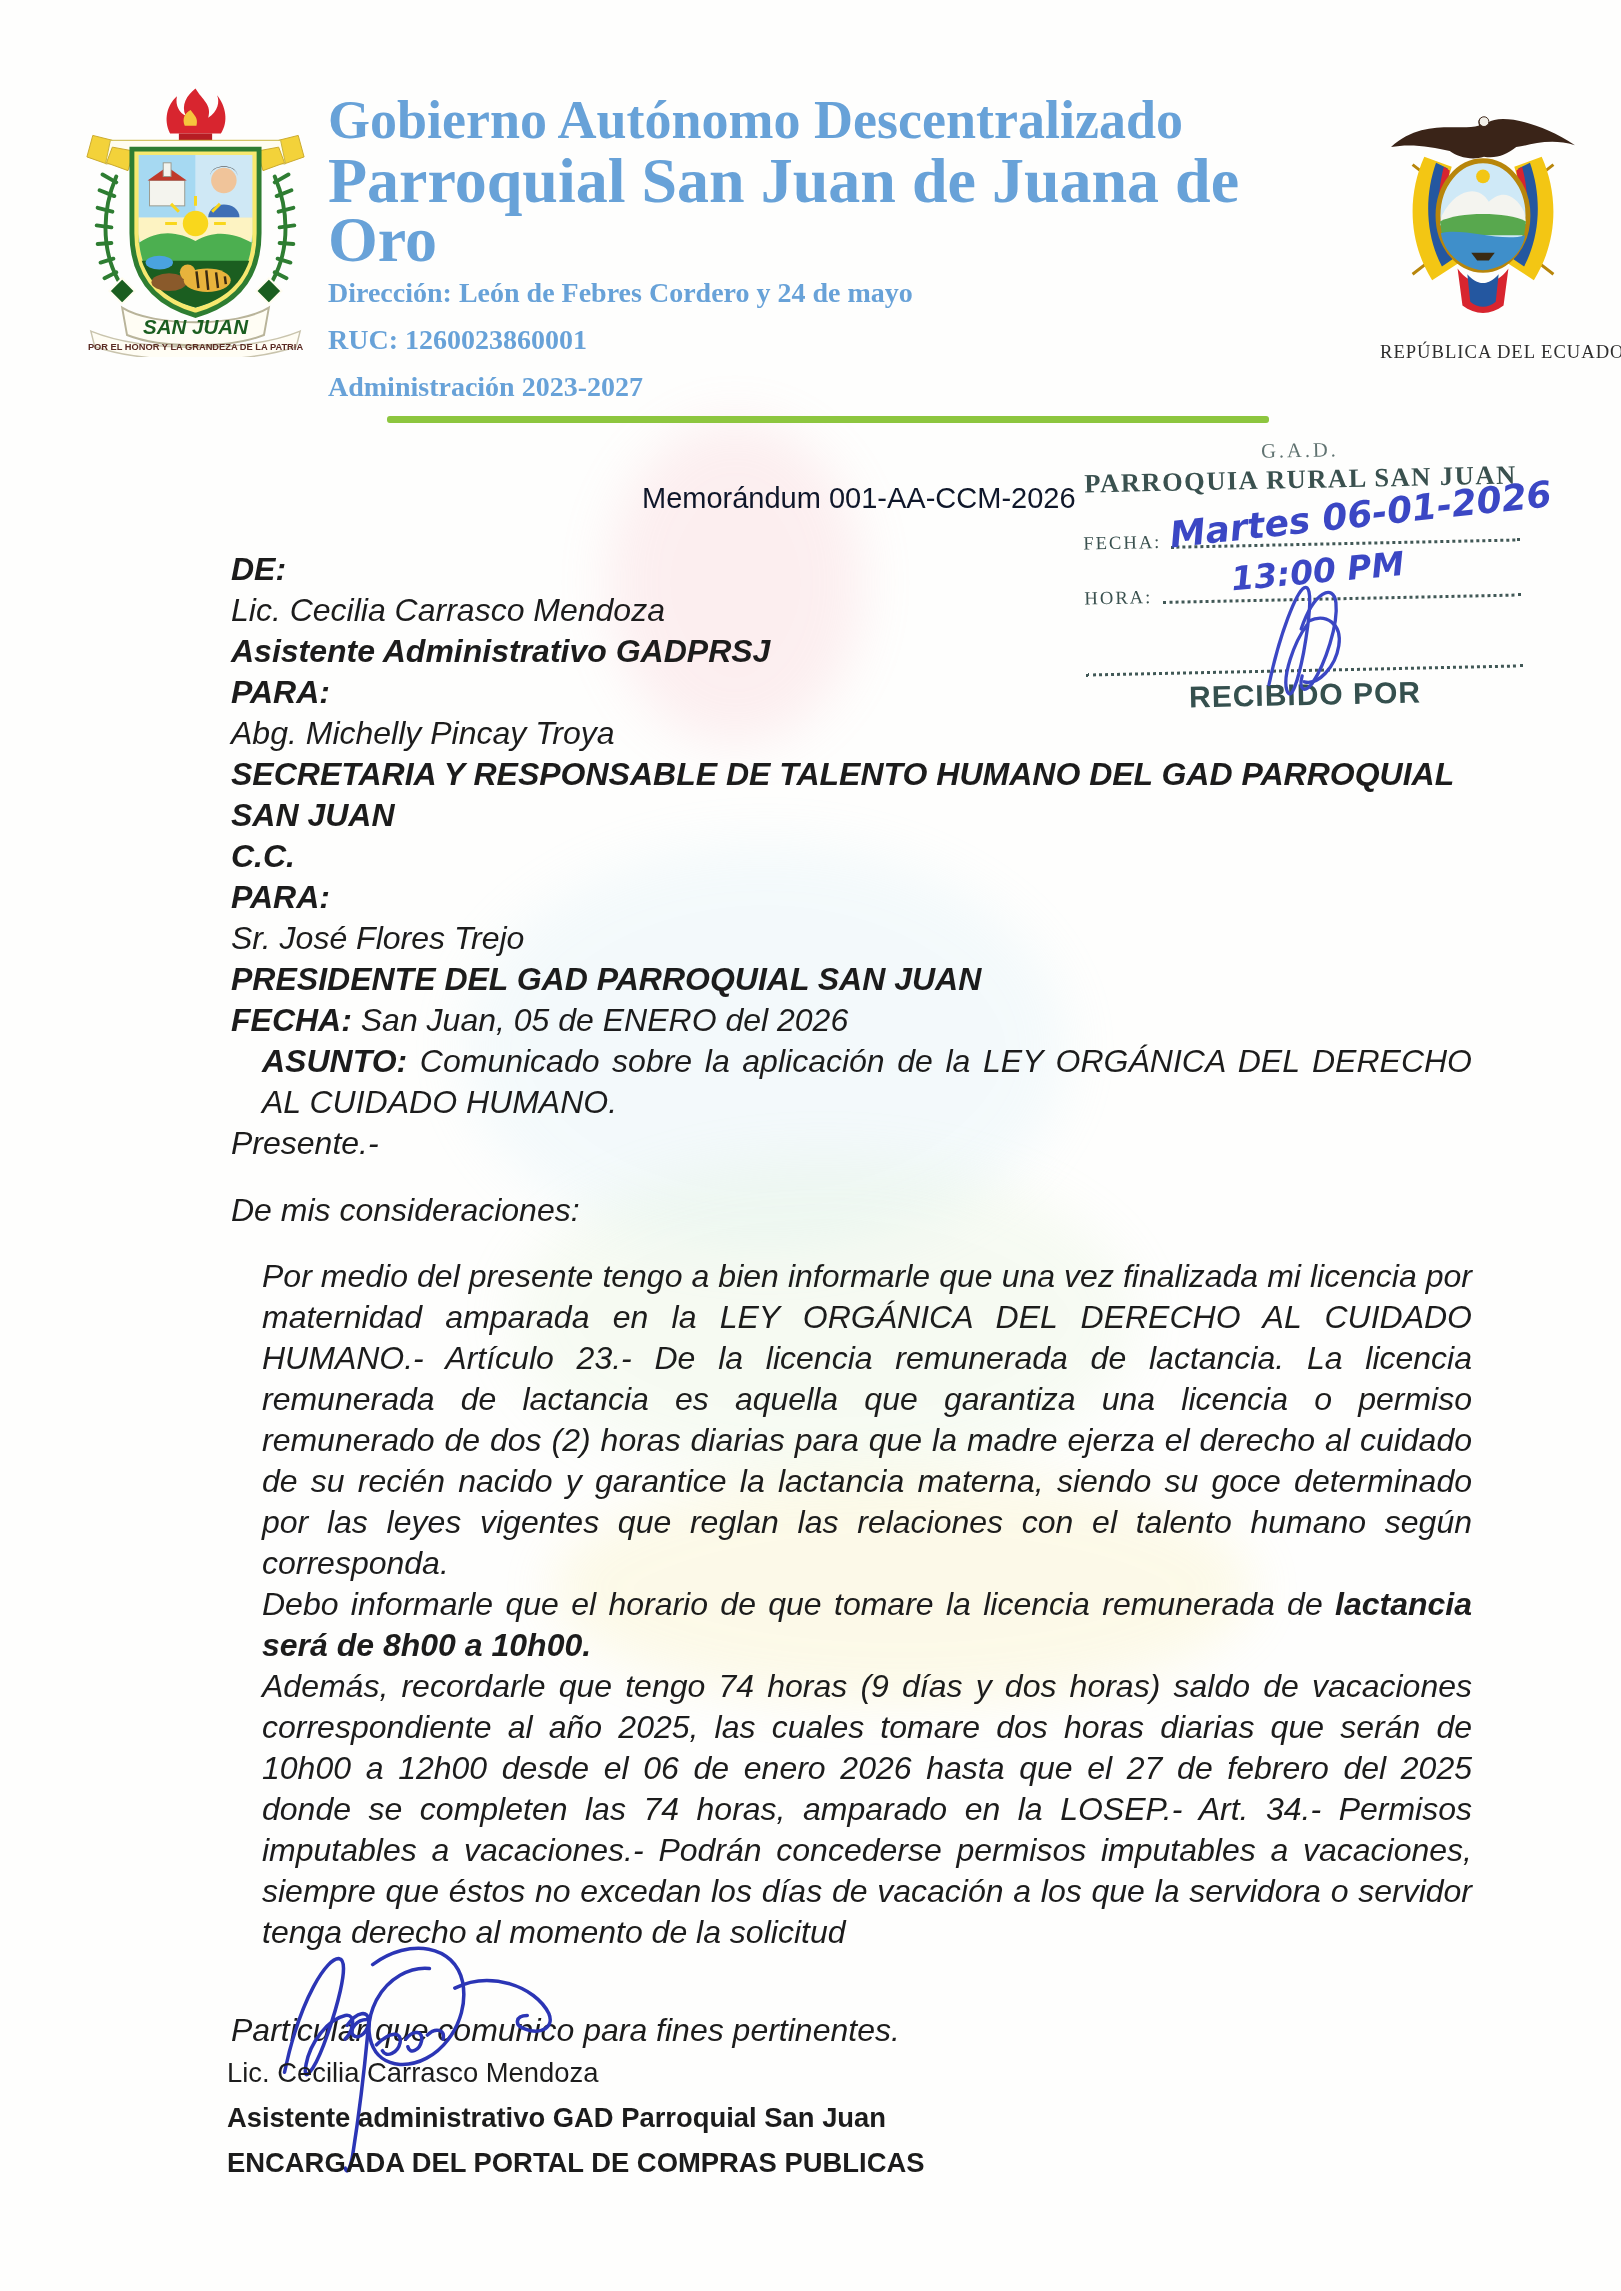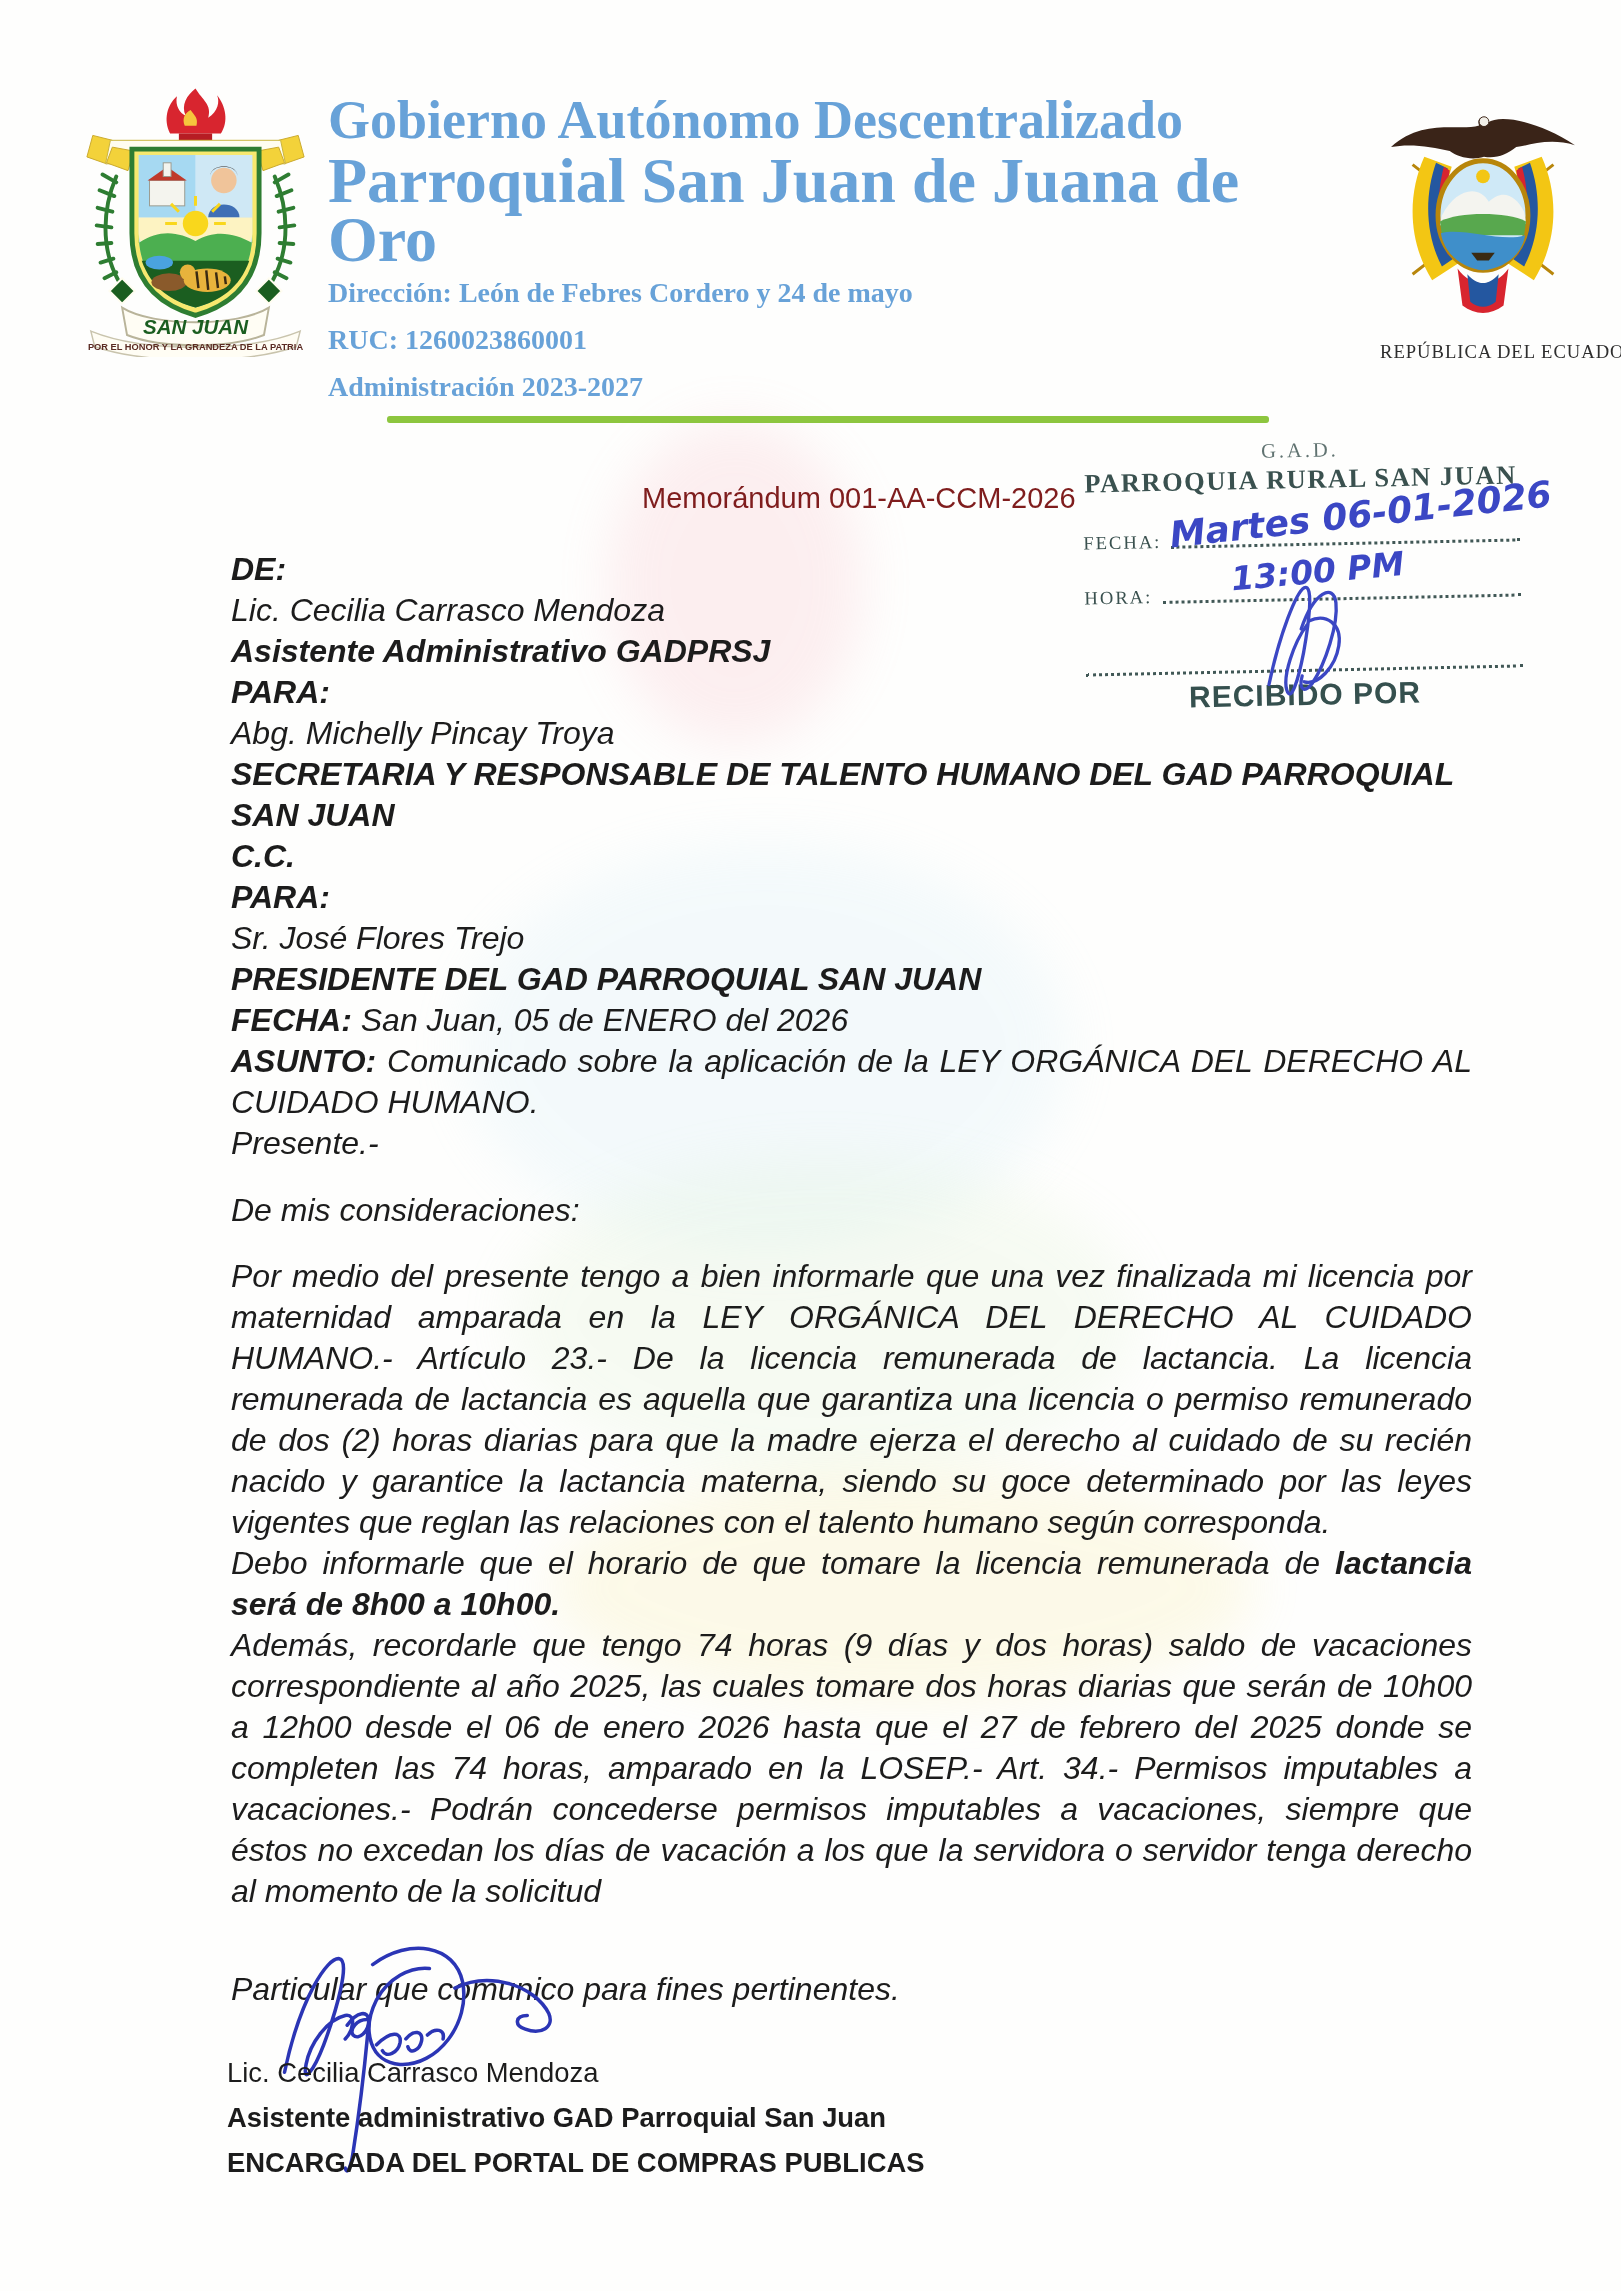--- a/index.html
+++ b/index.html
@@ -27,21 +27,21 @@
   .head-text {
     position:absolute; left:328px; top:90px; width:1000px; text-align:left;
     font-family:"Liberation Serif","DejaVu Serif",serif; font-weight:bold; color:#68a2d8;
   }
   .ht1 { font-size:54px; line-height:61px; }
   .ht2 { font-size:64px; line-height:59px; }
   .ht3 { font-size:28px; line-height:47px; }
   .green-rule { width:882px; height:6.9px; margin:5.9px auto 0; background:#8dc63f; border-radius:2.9px; }
 
   
-  .memo-line { position:absolute; left:642px; top:482px; font-size:29px; color:#7f1d1d; }
+  .memo-line { position:absolute; left:642px; top:482px; font-size:29px; color:#0f172a; }
 
   
   .stamp {
     position:absolute; left:1084px; top:439px; width:437px;
     transform:rotate(-1.2deg); color:#3a514f;
   }
   .stamp .gad {
     text-align:center; font-family:"Liberation Serif","DejaVu Serif",serif;
     font-size:20.6px; letter-spacing:2.9px; opacity:.8;
   }
@@ -68,21 +68,21 @@
     margin-top:5.9px; color:#35504e;
   }
   .stamp-initials { position:absolute; left:165px; top:-94px; }
 
   
   .content {
     position:absolute; left:231px; top:549px; width:1241px;
     font-size:32px; line-height:41px;font-style:italic;
   }
   .content .b { font-weight:bold; }
-  .content p.just { text-align:justify; } .gap-m { height:25.5px; } .gap-l { height:57px; }
+  .content p.just { text-align:justify;margin-left:31px; } .gap-m { height:25.5px; } .gap-l { height:57px; }
 
   
   .sig-scribble { position:absolute; left:263px; top:1929px; }
   .sig-block { position:absolute; left:227px; top:2050px; font-size:27.4px; line-height:45px; }
   .sig-block .b { font-weight:bold; }
 </style>
 </head>
 <body>
 
 <div class="page">

